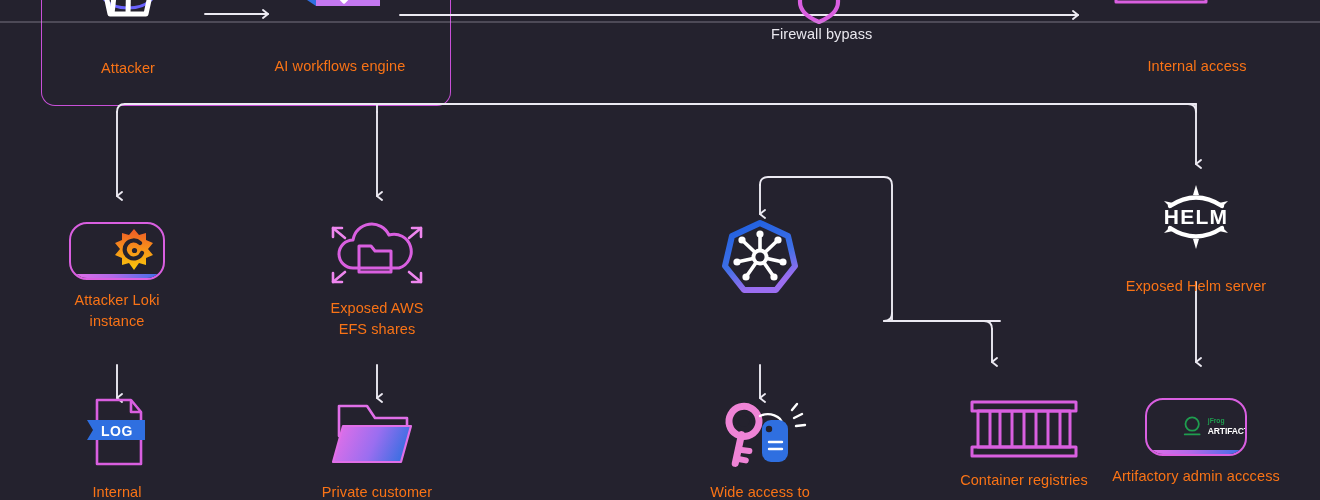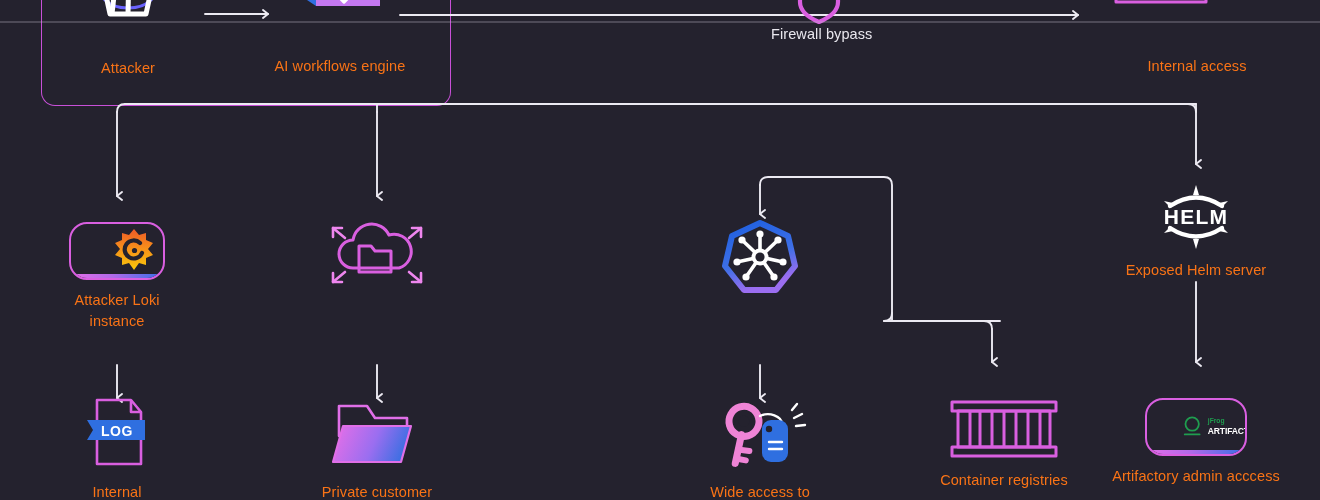--- a/index.html
+++ b/index.html
@@ -213,20 +213,22 @@
         <path d="M28,22 L16,12" fill="none"></path>
           <path d="M16,12 L25,12 M16,12 L16,21"></path>
         <path d="M92,22 L104,12" fill="none"></path>
           <path d="M104,12 L95,12 M104,12 L104,21"></path>
         <path d="M28,56 L16,66" fill="none"></path>
           <path d="M16,66 L25,66 M16,66 L16,57"></path>
         <path d="M92,56 L104,66" fill="none"></path>
           <path d="M104,66 L95,66 M104,66 L104,57"></path>
       </g>
     </svg>
+    <div class="node-label">Exposed AWS
+EFS shares</div>
   </div>
 
   <div class="node" style="left:680px; top:220px; width:160px;">
     <svg width="80" height="76" viewBox="0 0 80 76">
       <defs>
         <linearGradient id="k8s" x1="0" y1="0" x2="0.35" y2="1">
           <stop offset="0%" stop-color="#1d5fe0"></stop>
           <stop offset="62%" stop-color="#3e6fe6"></stop>
           <stop offset="100%" stop-color="#9b6ef0"></stop>
         </linearGradient>
@@ -248,21 +250,21 @@
           <circle cx="58" cy="20" r="3.6"></circle>
         <circle cx="63" cy="42" r="3.6"></circle>
           <circle cx="54" cy="57" r="3.6"></circle>
         <circle cx="26" cy="57" r="3.6"></circle>
           <circle cx="17" cy="42" r="3.6"></circle>
         <circle cx="22" cy="20" r="3.6"></circle>
       </g>
     </svg>
   </div>
 
-  <div class="node" style="left:1116px; top:184px; width:160px;">
+  <div class="node" style="left:1116px; top:184px; width:160px;gap:16px;">
     <svg width="80" height="66" viewBox="0 0 80 66">
       <g fill="#ffffff">
         <path d="M40,1 L43,11 L37,11 Z"></path>
         <path d="M40,65 L37,55 L43,55 Z"></path>
         <path d="M8,17 L17,19 L15,24 Z"></path>
         <path d="M72,17 L63,19 L65,24 Z"></path>
         <path d="M8,49 L17,47 L15,42 Z"></path>
         <path d="M72,49 L63,47 L65,42 Z"></path>
       </g>
       <path d="M14,22 Q40,5 66,22" fill="none" stroke="#ffffff" stroke-width="4.4" stroke-linecap="round"></path>
@@ -312,21 +314,21 @@
       <path d="M57,44 L70,44 M57,51 L70,51" stroke="#ffffff" stroke-width="2.4" stroke-linecap="round"></path>
       <g stroke="#ffffff" stroke-width="2.4" stroke-linecap="round">
         <path d="M82,20 L90,16"></path>
           <path d="M84,28 L93,27"></path>
           <path d="M80,12 L85,6"></path>
       </g>
     </svg>
     <div class="node-label">Wide access to customer</div>
   </div>
 
-  <div class="node" style="left:924px; top:398px; width:160px;text-align:right;">
+  <div class="node" style="left:944px; top:398px; width:160px;text-align:right;">
     <svg width="112" height="62" viewBox="0 0 112 62">
       <g fill="none" stroke="#d95fe0" stroke-width="3" stroke-linejoin="round">
         <rect x="4" y="4" width="104" height="9"></rect>
         <rect x="4" y="49" width="104" height="9"></rect>
         <rect x="10" y="13" width="92" height="36"></rect>
         <path d="M22,13 L22,49 M32,13 L32,49 M44,13 L44,49 M56,13 L56,49
                  M68,13 L68,49 M80,13 L80,49 M92,13 L92,49"></path>
       </g>
     </svg>
     <div class="node-label">Container registries</div>

